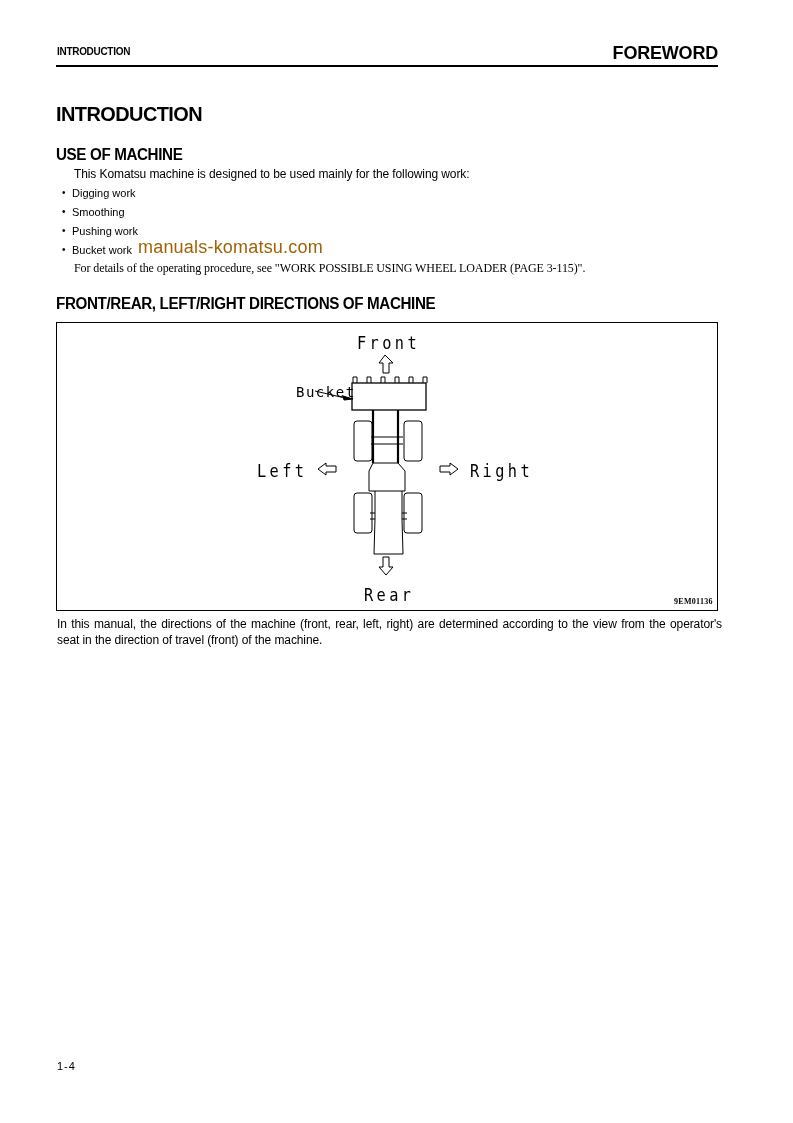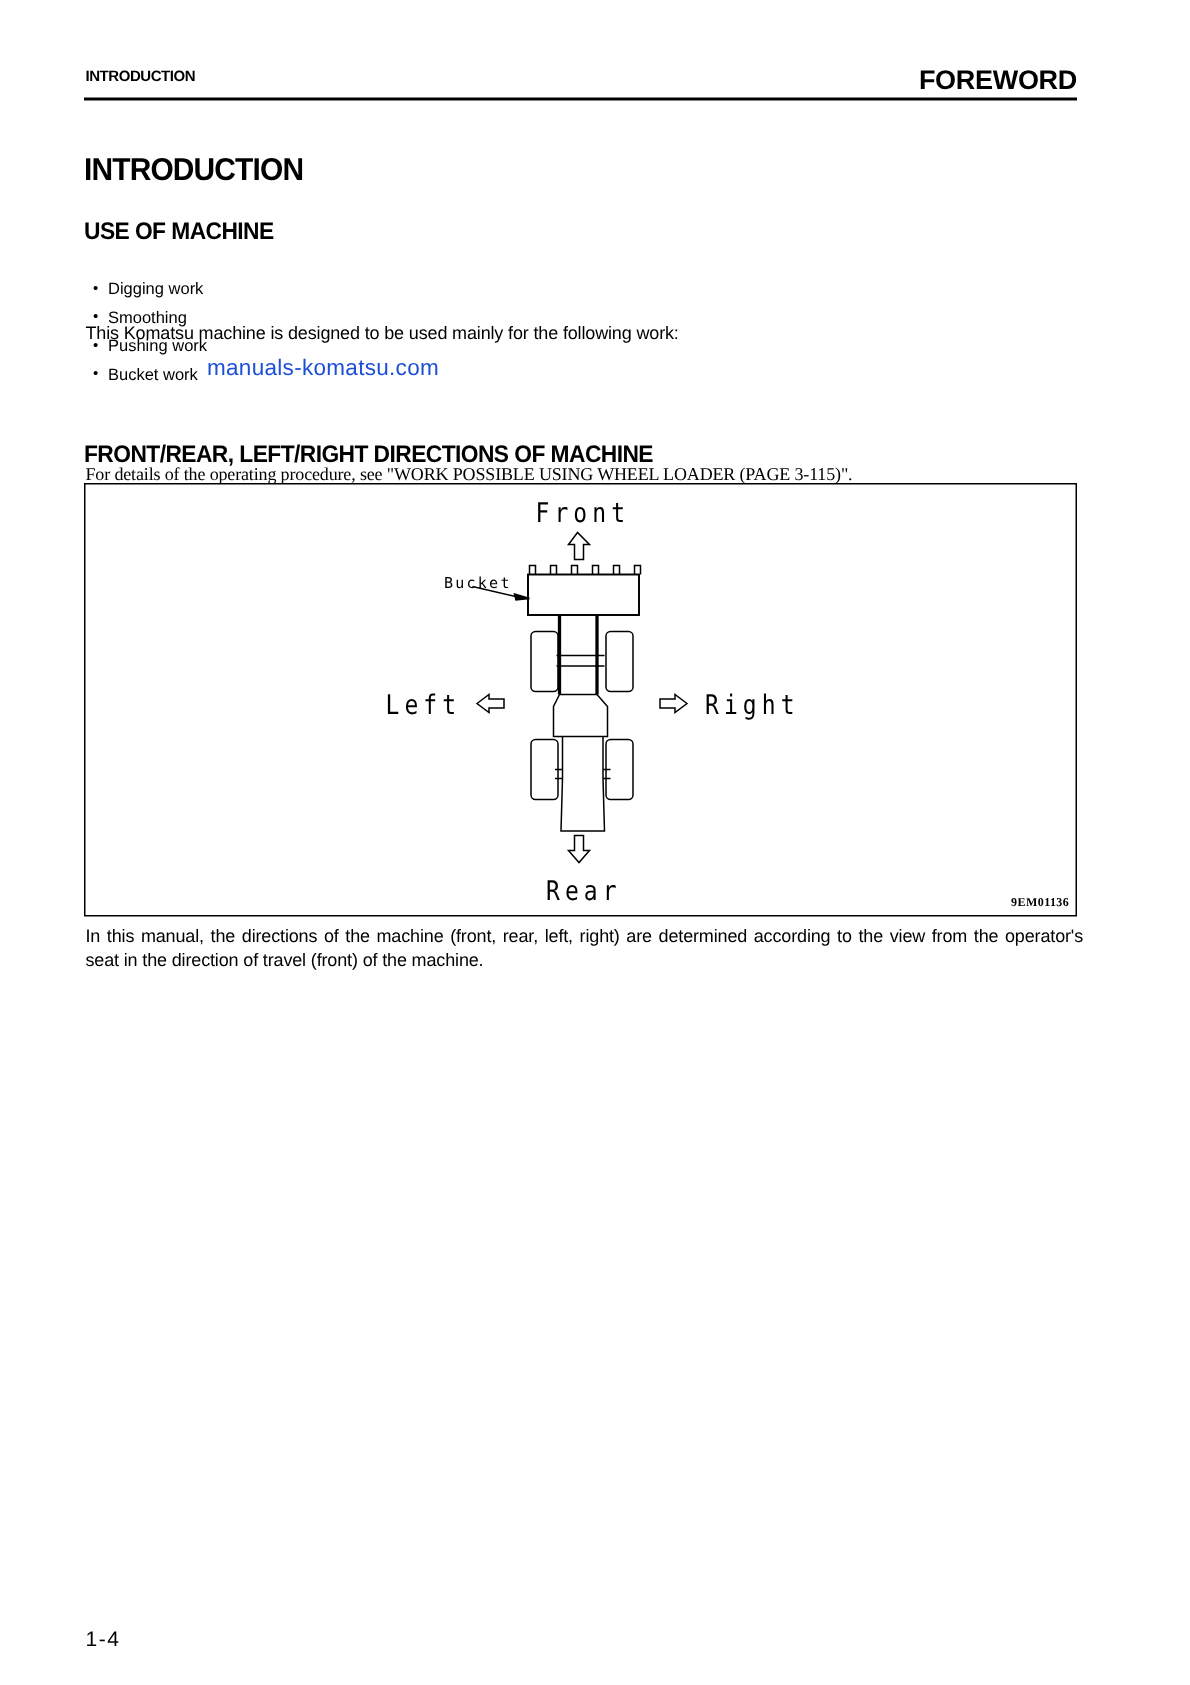--- a/index.html
+++ b/index.html
@@ -6,30 +6,30 @@
     body {
       width: 793px; height: 1123px; position: relative; overflow: hidden;
       font-family: "Liberation Sans", sans-serif; color: #000;
     }
     .abs { position: absolute; }
     .hdr-left { left: 57px; top: 46px; font-size: 10px; font-weight: bold; letter-spacing: -0.3px; }
     .hdr-right { right: 75px; top: 43px; font-size: 18px; font-weight: bold; letter-spacing: -0.2px; }
     .hdr-rule { left: 56px; top: 65px; width: 662px; height: 2px; background: #000; }
     .h1 { left: 56px; top: 102px; font-size: 21px; font-weight: bold; letter-spacing: -0.6px; transform: scaleX(0.95); transform-origin: left; }
     .h2 { left: 56px; font-size: 16px; font-weight: bold; letter-spacing: -0.4px; transform: scaleX(0.95); transform-origin: left; white-space: nowrap; }
-    .body-text { left: 57px; font-size: 12px; white-space: nowrap; letter-spacing: -0.1px; margin-top: 48px; }
+    .body-text { left: 74px; font-size: 12px; white-space: nowrap; letter-spacing: -0.1px; }
     .bullets { left: 62px; top: 185px; margin: 0; padding: 0; list-style: none; font-size: 11px; }
     .bullets li { height: 19px; line-height: 16px; position: relative; padding-left: 10px; white-space: nowrap; }
     .bullets li::before { content: "\2022"; position: absolute; left: 0; top: 0; font-size: 10px; }
-    .watermark { left: 138px; top: 237px; font-size: 15px; font-family: "Liberation Sans", sans-serif; color: #1d4ed8; white-space: nowrap; letter-spacing: 0.2px; }
+    .watermark { left: 138px; top: 237px; font-size: 18px; font-family: "Liberation Sans", sans-serif; color: #a16207; white-space: nowrap; letter-spacing: 0.2px; }
     .frame { left: 56px; top: 322px; width: 660px; height: 287px; border: 1.5px solid #000; text-align: center; }
     .diag-label { font-family: "DejaVu Sans Mono", monospace; font-weight: normal; letter-spacing: 4px; font-size: 18px; white-space: nowrap; transform: scaleX(0.85); transform-origin: left; }
-    .small-label { font-family: "DejaVu Sans Mono", monospace; font-size: 10px; letter-spacing: 1.5px; white-space: nowrap; padding-left: 28px; }
+    .small-label { font-family: "DejaVu Sans Mono", monospace; font-size: 14px; letter-spacing: 1.5px; white-space: nowrap; padding-left: 28px; }
     .fig-id { font-family: Liberation Serif, serif; font-size: 8px; font-weight: bold; letter-spacing: 0.3px; }
-    .page-num { left: 57px; top: 1084px; font-size: 14px; letter-spacing: 1px; }
+    .page-num { left: 57px; top: 1060px; font-size: 11px; letter-spacing: 1px; }
     .para { left: 57px; top: 616px; width: 665px; font-size: 12px; line-height: 16px; text-align: justify; letter-spacing: -0.1px; }
   </style>
 </head>
 <body>
 
 <div class="abs hdr-left">INTRODUCTION</div>
 <div class="abs hdr-right">FOREWORD</div>
 <div class="abs hdr-rule"></div>
 
 <div class="abs h1">INTRODUCTION</div>

